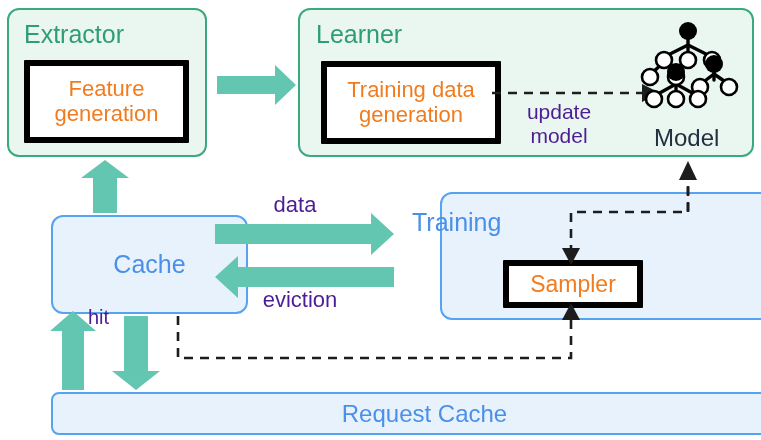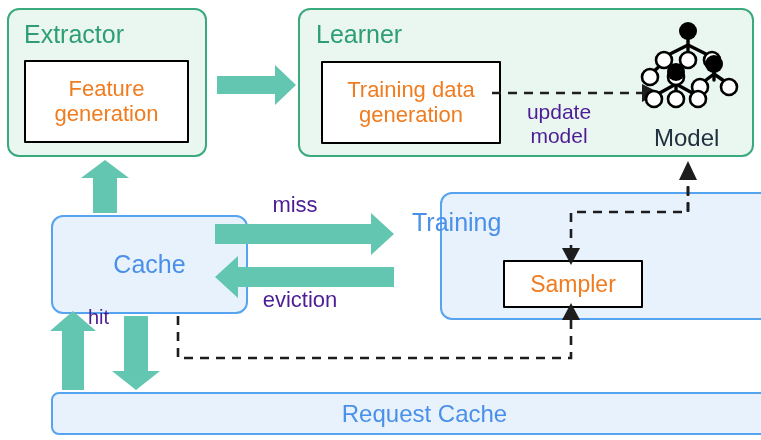--- a/index.html
+++ b/index.html
@@ -27,21 +27,21 @@
     border-radius:12px;
   }
   .grp-blue{
     background:#e8f2fd;
     border:2px solid #56a3f0;
     border-radius:12px;
     margin-left:44px;
   }
   .sub-orange{
     background:#ffffff;
-    border:2px solid #000000;
+    border:6px solid #000000;
     border-radius:1px;
   }
   .grp-title{
     position:absolute;
     font-size:25px;
     line-height:1;
     white-space:nowrap;
     letter-spacing:0px;
   }
   .t-green{color:#2e9e74;}
@@ -130,21 +130,21 @@
   </div>
   <div class="grp-title t-blue" style="left:412px;top:210px;">Training</div>
   <div class="box sub-orange" style="left:503px;top:260px;width:140px;height:48px;">
     <div class="center-label t-orange" style="font-size:23px;">Sampler</div>
   </div>
 
   <div class="box grp-blue" style="left:7px;top:392px;width:747px;height:43px;border-radius:8px;">
     <div class="center-label t-blue" style="font-size:24px;">Request Cache</div>
   </div>
 
-  <div class="edge-label" style="left:240px;top:193px;width:110px;font-size:22px;">miss</div>
+  <div class="edge-label" style="left:240px;top:193px;width:110px;font-size:22px;">data</div>
   <div class="edge-label" style="left:230px;top:288px;width:140px;font-size:22px;">eviction</div>
   <div class="edge-label" style="left:88px;top:306px;width:50px;font-size:20px;text-align:left;">hit</div>
 
   <svg class="layer" viewBox="0 0 761 440">
 
     <g>
       <polygon class="arrow-green" points="217,76 275,76 275,65 296,85 275,105 275,94 217,94"></polygon>
     </g>
 
     <g>

